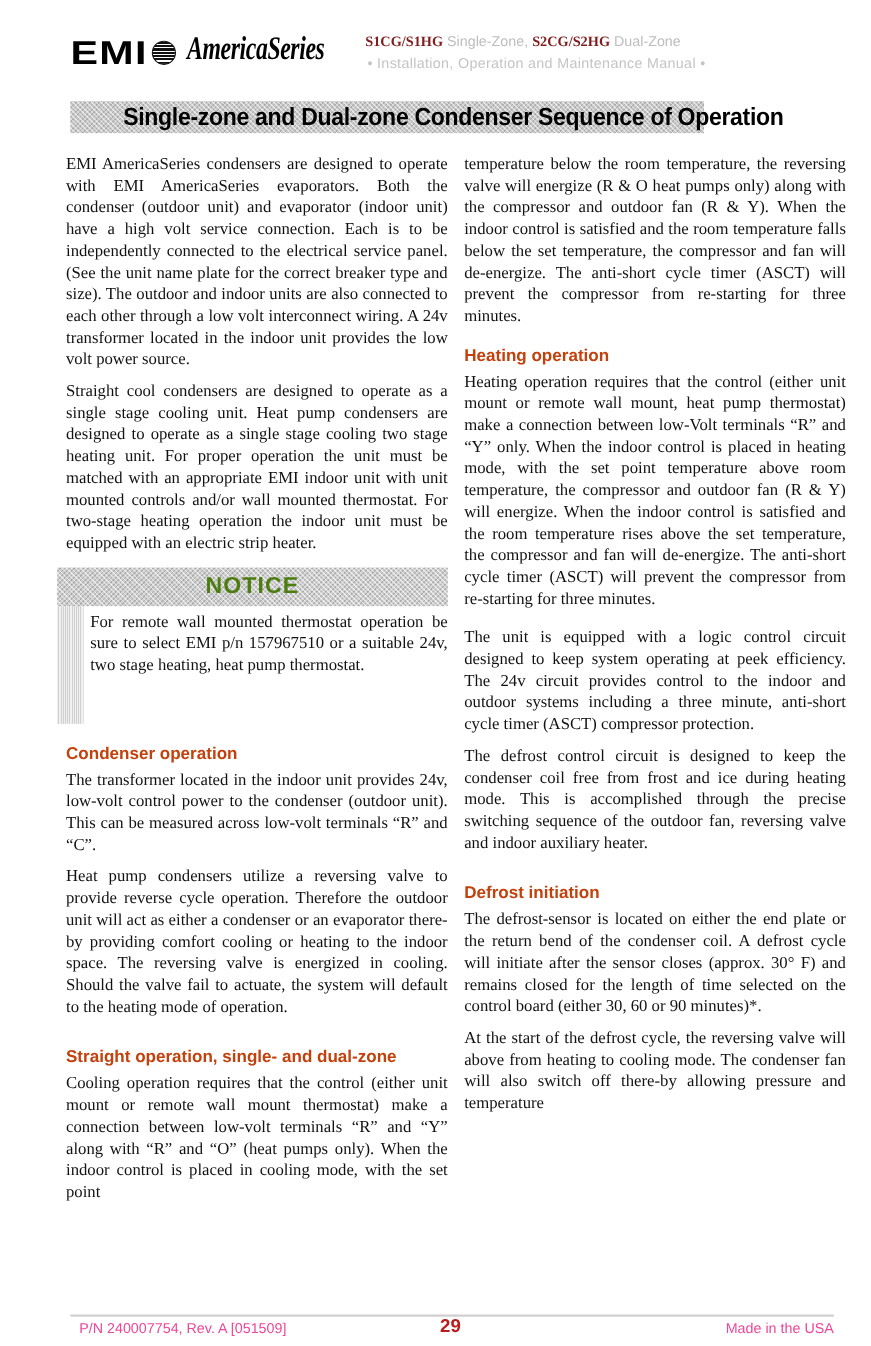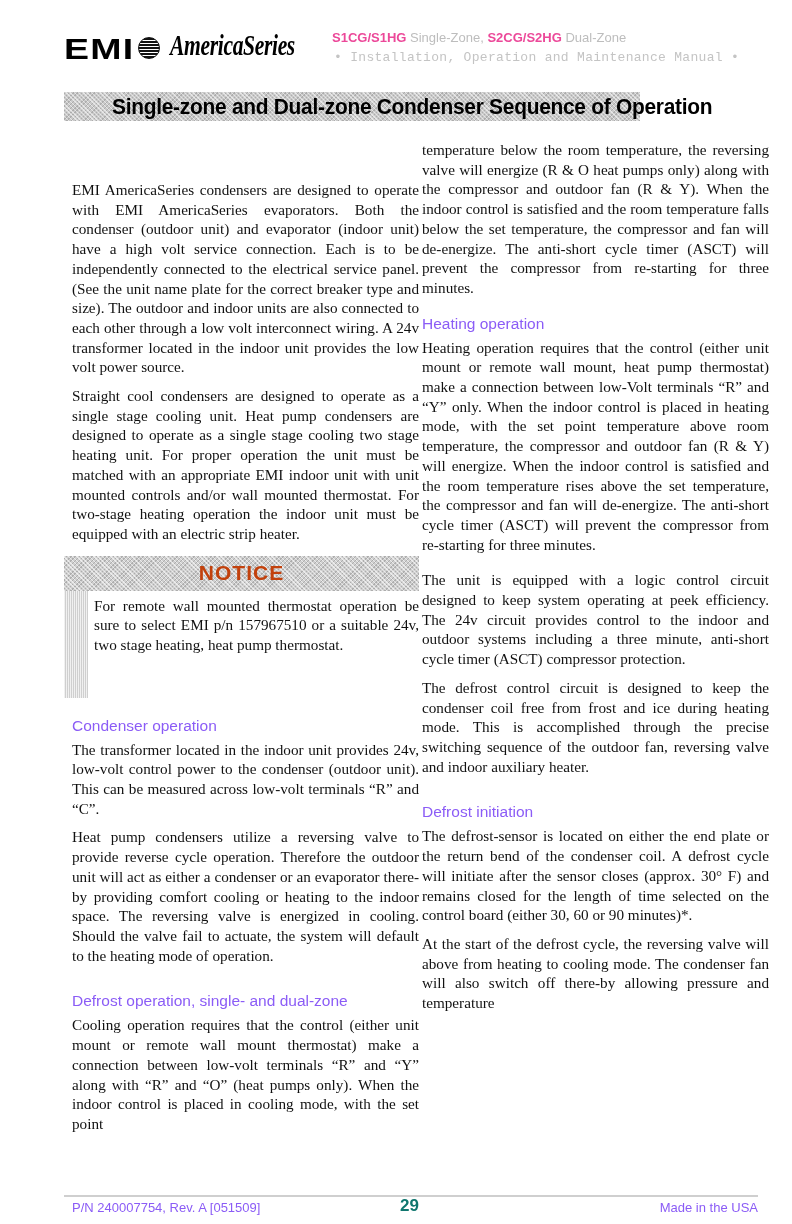--- a/index.html
+++ b/index.html
@@ -3,42 +3,42 @@
   <meta charset="utf-8">
   <style>
     html, body { margin: 0; padding: 0; background: #ffffff; }
     body { width: 792px; height: 1224px; position: relative; overflow: hidden; font-family: "Liberation Serif", serif; color: #111; }
     .header { position: absolute; left: 0; top: 0; width: 792px; height: 80px; }
     .logo-emi { position: absolute; left: 64px; top: 36px; font-family: "Liberation Sans", sans-serif; font-weight: 900; font-size: 30px; letter-spacing: 1px; line-height: 26px; color: #000; transform: scaleX(1.25); transform-origin: left top; }
     .logo-globe { position: absolute; left: 138px; top: 37px; width: 20px; height: 20px; border-radius: 50%;
       background: repeating-linear-gradient(0deg, #111 0 2px, #fff 2px 3px); border: 1px solid #111; }
     .logo-series { position: absolute; left: 170px; top: 28px; font-family: "Liberation Serif", serif; font-style: italic; font-weight: bold; font-size: 30px; color: #000; transform: scaleX(0.72); transform-origin: left top; letter-spacing: -0.5px; }
     .hdr-line1 { position: absolute; left: 332px; top: 30px; font-family: "Liberation Sans", sans-serif; font-size: 13px; color: #bdbdbd; white-space: nowrap; }
-    .hdr-line1 b { font-family: Liberation Sans, sans-serif; font-weight: bold; color: #ec4899; }
-    .hdr-line2 { position: absolute; left: 334px; top: 50px; font-family: Liberation Mono, monospace; font-size: 13px; color: #c4c4c4; white-space: nowrap; letter-spacing: 0.3px; }
+    .hdr-line1 b { font-family: Liberation Serif, serif; font-weight: bold; color: #7f1d1d; }
+    .hdr-line2 { position: absolute; left: 334px; top: 50px; font-family: Liberation Sans, sans-serif; font-size: 13px; color: #c4c4c4; white-space: nowrap; letter-spacing: 0.3px; }
     .title-bar { position: absolute; left: 64px; top: 92px; width: 576px; height: 29px;
       background-color: #c9c9c9;
       background-image: repeating-linear-gradient(45deg, rgba(255,255,255,0.55) 0 1px, transparent 1px 3px), repeating-linear-gradient(-45deg, rgba(120,120,120,0.35) 0 1px, transparent 1px 3px); }
     .title-bar h1 { margin: 0; position: absolute; left: 48px; top: 1px; font-family: "Liberation Sans", sans-serif; font-weight: bold; font-size: 22.5px; line-height: 27px; color: #000; letter-spacing: -0.3px; white-space: nowrap; transform: scaleX(0.93); transform-origin: left top; }
     .col { position: absolute; top: 140px; width: 347px; font-size: 15.2px; line-height: 19.7px; }
-    .col.left { left: 72px; margin-top: 40px; }
+    .col.left { left: 60px; }
     .col.right { left: 422px; }
     p { margin: 0 0 9px 0; text-align: justify; }
-    h2 { margin: 0 0 4px 0; font-family: "Liberation Sans", sans-serif; font-weight: normal; font-size: 15.5px; line-height: 20px; color: #8b5cf6; }
+    h2 { margin: 0 0 4px 0; font-family: "Liberation Sans", sans-serif; font-weight: bold; font-size: 15.5px; line-height: 20px; color: #c2410c; }
     .notice { position: relative; margin: 12px 0 18px -8px; width: 355px; height: 142px; }
     .notice-top { position: absolute; left: 0; top: 0; width: 355px; height: 35px; background-color: #cfcfcf;
       background-image: repeating-linear-gradient(45deg, rgba(255,255,255,0.6) 0 1px, transparent 1px 3px), repeating-linear-gradient(-45deg, rgba(110,110,110,0.35) 0 1px, transparent 1px 3px); }
     .notice-side { position: absolute; left: 0; top: 35px; width: 24px; height: 107px; background-color: #cfcfcf;
       background-image: repeating-linear-gradient(90deg, rgba(255,255,255,0.7) 0 1px, transparent 1px 2px); }
-    .notice-title { position: absolute; left: 0; top: 7px; width: 355px; text-align: center; font-family: "Liberation Sans", sans-serif; font-weight: 900; font-size: 21px; letter-spacing: 1px; color: #c2410c; }
+    .notice-title { position: absolute; left: 0; top: 7px; width: 355px; text-align: center; font-family: "Liberation Sans", sans-serif; font-weight: 900; font-size: 21px; letter-spacing: 1px; color: #4d7c0f; }
     .notice-body { position: absolute; left: 30px; top: 40px; width: 325px; margin: 0; font-size: 15.2px; line-height: 19.7px; }
     .footer-rule { position: absolute; left: 64px; top: 1195px; width: 694px; height: 2px; background: #cfcfcf; }
-    .footer { position: absolute; top: 1200px; font-family: "Liberation Sans", sans-serif; font-size: 13px; color: #8b5cf6; white-space: nowrap; }
+    .footer { position: absolute; top: 1200px; font-family: "Liberation Sans", sans-serif; font-size: 13px; color: #ec4899; white-space: nowrap; }
     .footer.left { left: 72px; }
-    .footer.center { left: 400px; font-weight: bold; font-size: 17px; top: 1196px; color: #0f766e; }
+    .footer.center { left: 400px; font-weight: bold; font-size: 17px; top: 1196px; color: #b91c1c; }
     .footer.right { right: 34px; }
   </style>
 </head>
 <body>
 
 <div class="header">
   <div class="logo-emi">EMI</div>
   <div class="logo-globe"></div>
   <div class="logo-series">AmericaSeries</div>
   <div class="hdr-line1">
@@ -62,21 +62,21 @@
     <div class="notice-top"></div>
     <div class="notice-side"></div>
     <div class="notice-title">NOTICE</div>
     <p class="notice-body">For remote wall mounted thermostat operation be sure to select EMI p/n 157967510 or a suitable 24v, two stage heating, heat pump thermostat.</p>
   </div>
 
   <h2>Condenser operation</h2>
   <p>The transformer located in the indoor unit provides 24v, low-volt control power to the condenser (outdoor unit). This can be measured across low-volt terminals “R” and “C”.</p>
   <p style="margin-bottom:26px">Heat pump condensers utilize a reversing valve to provide reverse cycle operation. Therefore the outdoor unit will act as either a condenser or an evaporator there-by providing comfort cooling or heating to the indoor space. The reversing valve is energized in cooling. Should the valve fail to actuate, the system will default to the heating mode of operation.</p>
 
-  <h2>Defrost operation, single- and dual-zone</h2>
+  <h2>Straight operation, single- and dual-zone</h2>
   <p>Cooling operation requires that the control (either unit mount or remote wall mount thermostat) make a connection between low-volt terminals “R” and “Y” along with “R” and “O” (heat pumps only). When the indoor control is placed in cooling mode, with the set point</p>
 </div>
 
 <div class="col right">
   <p style="margin-bottom:16px">temperature below the room temperature, the reversing valve will energize (R &amp; O heat pumps only) along with the compressor and outdoor fan (R &amp; Y). When the indoor control is satisfied and the room temperature falls below the set temperature, the compressor and fan will de-energize. The anti-short cycle timer (ASCT) will prevent the compressor from re-starting for three minutes.</p>
 
   <h2>Heating operation</h2>
   <p style="margin-bottom:16px">Heating operation requires that the control (either unit mount or remote wall mount, heat pump thermostat) make a connection between low-Volt terminals “R” and “Y” only. When the indoor control is placed in heating mode, with the set point temperature above room temperature, the compressor and outdoor fan (R &amp; Y) will energize. When the indoor control is satisfied and the room temperature rises above the set temperature, the compressor and fan will de-energize. The anti-short cycle timer (ASCT) will prevent the compressor from re-starting for three minutes.</p>
 
   <p>The unit is equipped with a logic control circuit designed to keep system operating at peek efficiency. The 24v circuit provides control to the indoor and outdoor systems including a three minute, anti-short cycle timer (ASCT) compressor protection.</p>

